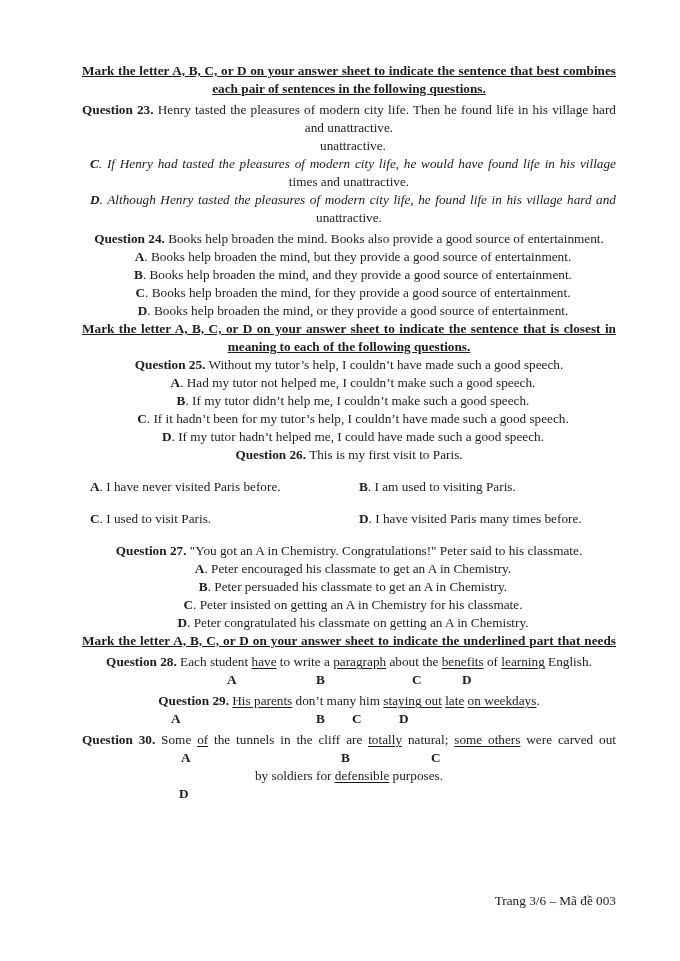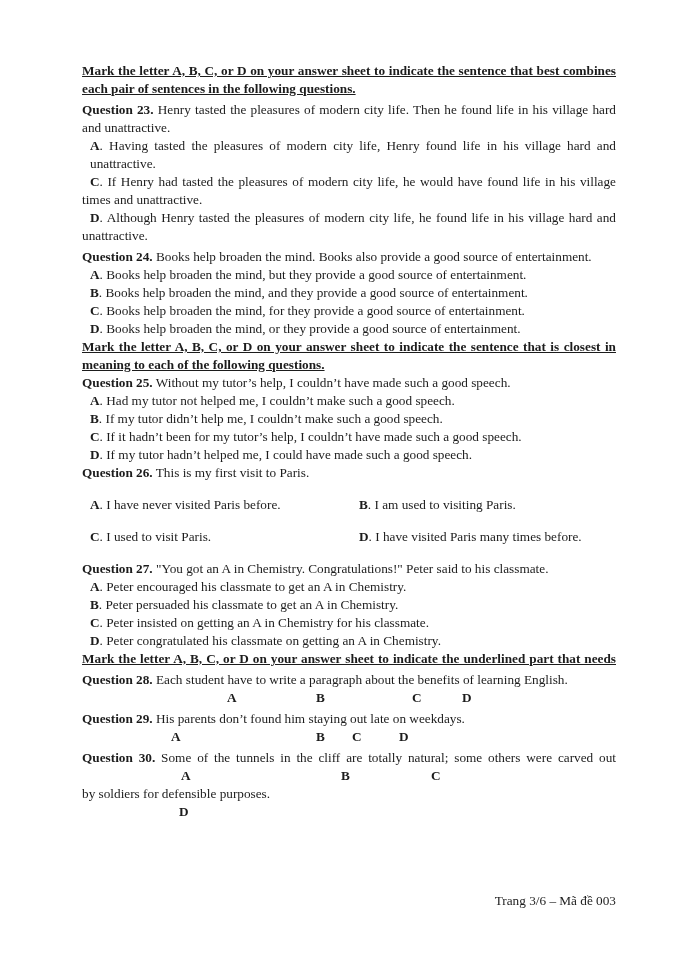--- a/index.html
+++ b/index.html
@@ -8,27 +8,27 @@
     width: 680px; height: 961px;
     background: #ffffff;
     color: #1c1c1c;
     font-family: "Liberation Serif", serif;
     font-size: 13.25px;
     line-height: 18px;
     position: relative;
     overflow: hidden;
   }
   .content { padding: 62px 64px 0 82px; }
-  .line { text-align: left; }
+  .line { text-align: center; }
   .jl { text-align: justify; text-align-last: justify; }
   .bold { font-weight: 700; text-decoration: underline; }
   span.b { font-weight: 700; }
-  span.u { text-underline-offset: 2px; text-decoration-thickness: 1px; }
+  span.u { text-decoration: underline; text-underline-offset: 2px; text-decoration-thickness: 1px; }
   .opt { margin-left: 8px; }
-  .ind { text-indent: 8px; }
+  .ind { text-indent: 8px; font-style: italic; }
   .mt3 { margin-top: 3px; }
   .mt4 { margin-top: 14px; }
   .mrow { position: relative; height: 18px; }
   .mrow > span { position: absolute; top: 0; font-weight: 700; }
   .tcrow { position: relative; padding-left: 8px; height: 18px; }
   .tcrow .col2 { position: absolute; left: 277px; top: 0; }
   .footer { position: absolute; top: 892px; right: 64px; }
 </style>
 </head>
 <body>
@@ -37,21 +37,20 @@
 
   <div class="bold">
     <div class="line jl">Mark the letter A, B, C, or D on your answer sheet to indicate the sentence that best combines</div>
     <div class="line">each pair of sentences in the following questions.</div>
   </div>
 
   <div class="mt3">
     <div class="line jl"><span class="b">Question 23.</span><span> Henry tasted the pleasures of modern city life. Then he found life in his village hard</span></div>
     <div class="line">and unattractive.</div>
     <div class="opt">
-      <div class="line jl"><span class="b">A</span><span>. Having tasted the pleasures of modern city life, Henry found life in his village hard and</span></div>
       <div class="line">unattractive.</div>
     </div>
     <div>
       <div class="line jl ind"><span class="b">C</span><span>. If Henry had tasted the pleasures of modern city life, he would have found life in his village</span></div>
       <div class="line">times and unattractive.</div>
     </div>
     <div>
       <div class="line jl ind"><span class="b">D</span><span>. Although Henry tasted the pleasures of modern city life, he found life in his village hard and</span></div>
       <div class="line">unattractive.</div>
     </div>
@@ -106,21 +105,21 @@
     <div class="line"><span class="b">Question 28.</span><span> Each student </span><span class="u">have</span><span> to write a </span><span class="u">paragraph</span><span> about the </span><span class="u">benefits</span><span> of </span><span class="u">learning</span><span> English.</span></div>
     <div class="mrow">
       <span style="left:145px">A</span>
       <span style="left:234px">B</span>
       <span style="left:330px">C</span>
       <span style="left:380px">D</span>
     </div>
   </div>
 
   <div class="mt3">
-    <div class="line"><span class="b">Question 29.</span><span> </span><span class="u">His parents</span><span> don’t found him </span><span class="u">staying out</span><span> </span><span class="u">late</span><span> </span><span class="u">on weekdays</span><span>.</span></div>
+    <div class="line"><span class="b">Question 29.</span><span> </span><span class="u">His parents</span><span> don’t many him </span><span class="u">staying out</span><span> </span><span class="u">late</span><span> </span><span class="u">on weekdays</span><span>.</span></div>
     <div class="mrow">
       <span style="left:89px">A</span>
       <span style="left:234px">B</span>
       <span style="left:270px">C</span>
       <span style="left:317px">D</span>
     </div>
   </div>
 
   <div class="mt3">
     <div class="line jl"><span class="b">Question 30.</span><span> Some </span><span class="u">of</span><span> the tunnels in the cliff are </span><span class="u">totally</span><span> natural; </span><span class="u">some others</span><span> were carved out</span></div>

